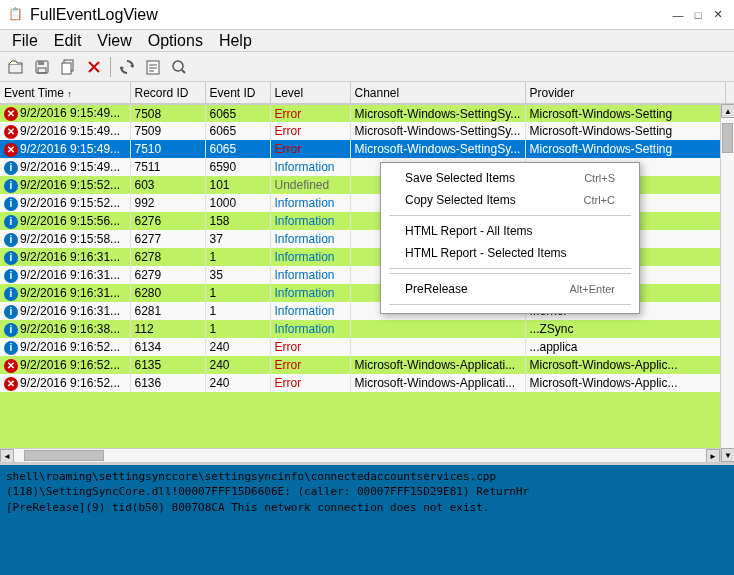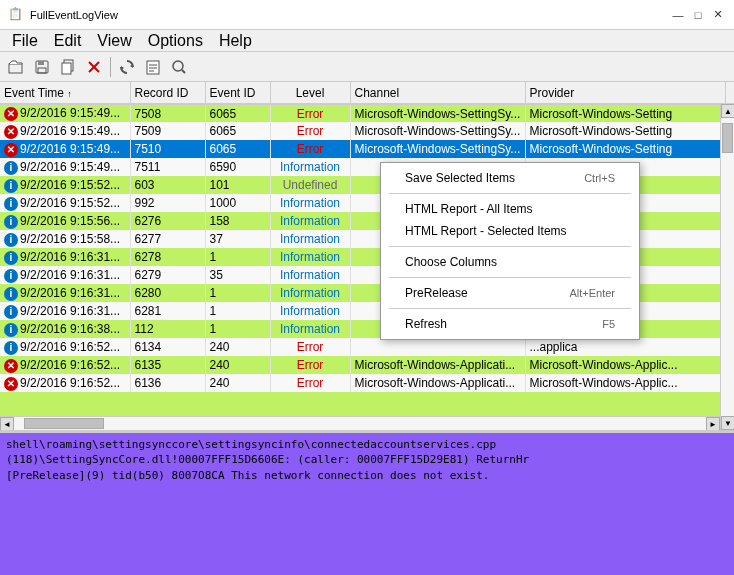--- a/index.html
+++ b/index.html
@@ -26,21 +26,21 @@
     .title-bar-left {
       display: flex;
       align-items: center;
       gap: 6px;
     }
     .title-bar-icon {
       width: 16px;
       height: 16px;
     }
     .title-bar-title {
-      font-size: 11px;
+      font-size: 16px;
       color: #000;
     }
     .title-bar-controls {
       display: flex;
       gap: 4px;
     }
     .title-bar-btn {
       width: 16px;
       height: 16px;
       display: flex;
@@ -150,21 +150,21 @@
       border-right: 1px solid #e0e0e0;
       white-space: nowrap;
       overflow: hidden;
       text-overflow: ellipsis;
       font-size: 12px;
     }
 
     .col-time { width: 130px; }
     .col-record { width: 75px; }
     .col-eventid { width: 65px; }
-    .col-level { width: 80px; text-align: center; }
+    .col-level { width: 80px; }
     .col-channel { width: 175px; }
     .col-provider { width: 200px; }
 
     .level-error { color: #cc0000; }
     .level-info { color: #0070c0; }
     .level-undef { color: #666; }
 
     .row-icon {
       display: inline-block;
       width: 14px;
@@ -218,22 +218,22 @@
       margin-left: 20px;
     }
     .ctx-separator {
       height: 1px;
       background: #ccc;
       margin: 4px 0;
     }
 
     
     .detail-pane {
-      height: 144px;
-      background: #8b5cf6;
+      height: 112px;
+      background: #0369a1;
       border-top: 2px solid #ccc;
       padding: 4px 6px;
       overflow-y: auto;
       font-family: Consolas, monospace;
       font-size: 11px;
       color: #000;
       line-height: 1.4;
     }
 
     
@@ -600,41 +600,38 @@
         <div class="hscroll-thumb"></div>
       </div>
       <div class="hscroll-btn">►</div>
     </div>
 
     <div class="context-menu">
       <div class="ctx-item">
         <span>Save Selected Items</span>
         <span class="ctx-shortcut">Ctrl+S</span>
       </div>
+      <div class="ctx-item">
+        <span>Copy Selected Items</span>
+        <span class="ctx-shortcut">Ctrl+C</span>
+      </div>
       <div class="ctx-separator"></div>
       <div class="ctx-item">
         <span>HTML Report - All Items</span>
       </div>
       <div class="ctx-item">
         <span>HTML Report - Selected Items</span>
       </div>
       <div class="ctx-separator"></div>
-      <div class="ctx-item">
-        <span>Choose Columns</span>
-      </div>
       <div class="ctx-separator"></div>
       <div class="ctx-item">
         <span>PreRelease</span>
         <span class="ctx-shortcut">Alt+Enter</span>
       </div>
       <div class="ctx-separator"></div>
-      <div class="ctx-item">
-        <span>Refresh</span>
-        <span class="ctx-shortcut">F5</span>
-      </div>
     </div>
   </div>
 
   <div class="detail-pane">
     <pre style="font-family: Consolas, monospace; font-size: 11px; white-space: pre-wrap;">shell\roaming\settingsynccore\settingsyncinfo\connectedaccountservices.cpp
 (118)\SettingSyncCore.dll!00007FFF15D6606E: (caller: 00007FFF15D29E81) ReturnHr
 [PreRelease](9) tid(b50) 8007O8CA This network connection does not exist.</pre>
   </div>
 </div>
 

